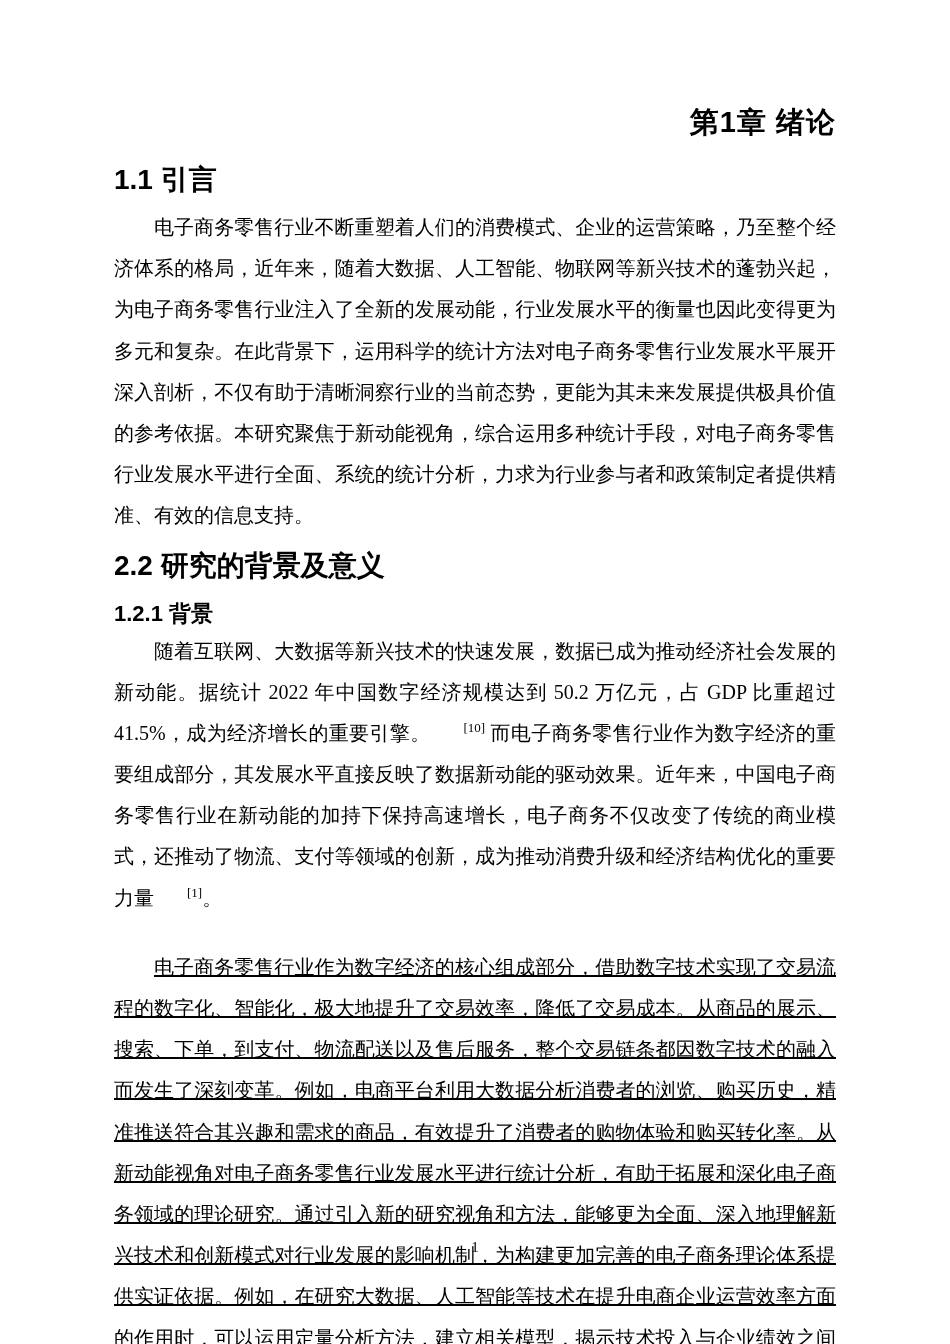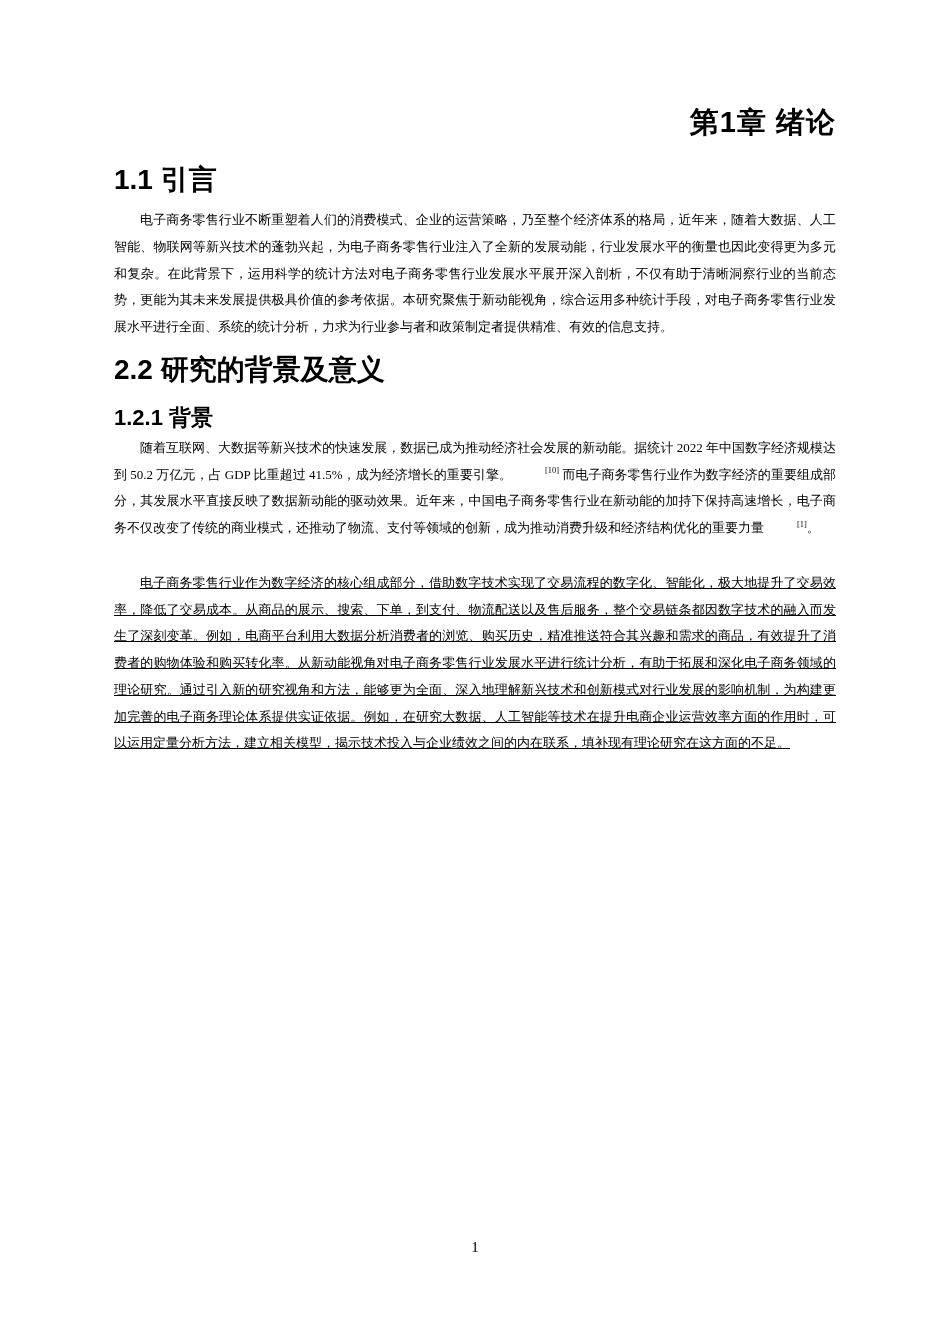--- a/index.html
+++ b/index.html
@@ -35,21 +35,21 @@
     font-weight: bold;
     margin: 10px 0 8px 0;
   }
   .h-sub {
     font-family: "Liberation Sans", "DejaVu Sans", sans-serif;
     font-size: 22px;
     font-weight: bold;
     margin: 14px 0 2px 0;
   }
   p.body-par {
-    font-size: 13px;
+    font-size: 20px;
     line-height: 2.06;
     text-align: justify;
     text-indent: 2em;
     margin: 0;
   }
   p.body-par + p.body-par {
     margin-top: 28px;
     text-decoration: underline;
   }
   sup.cite {

